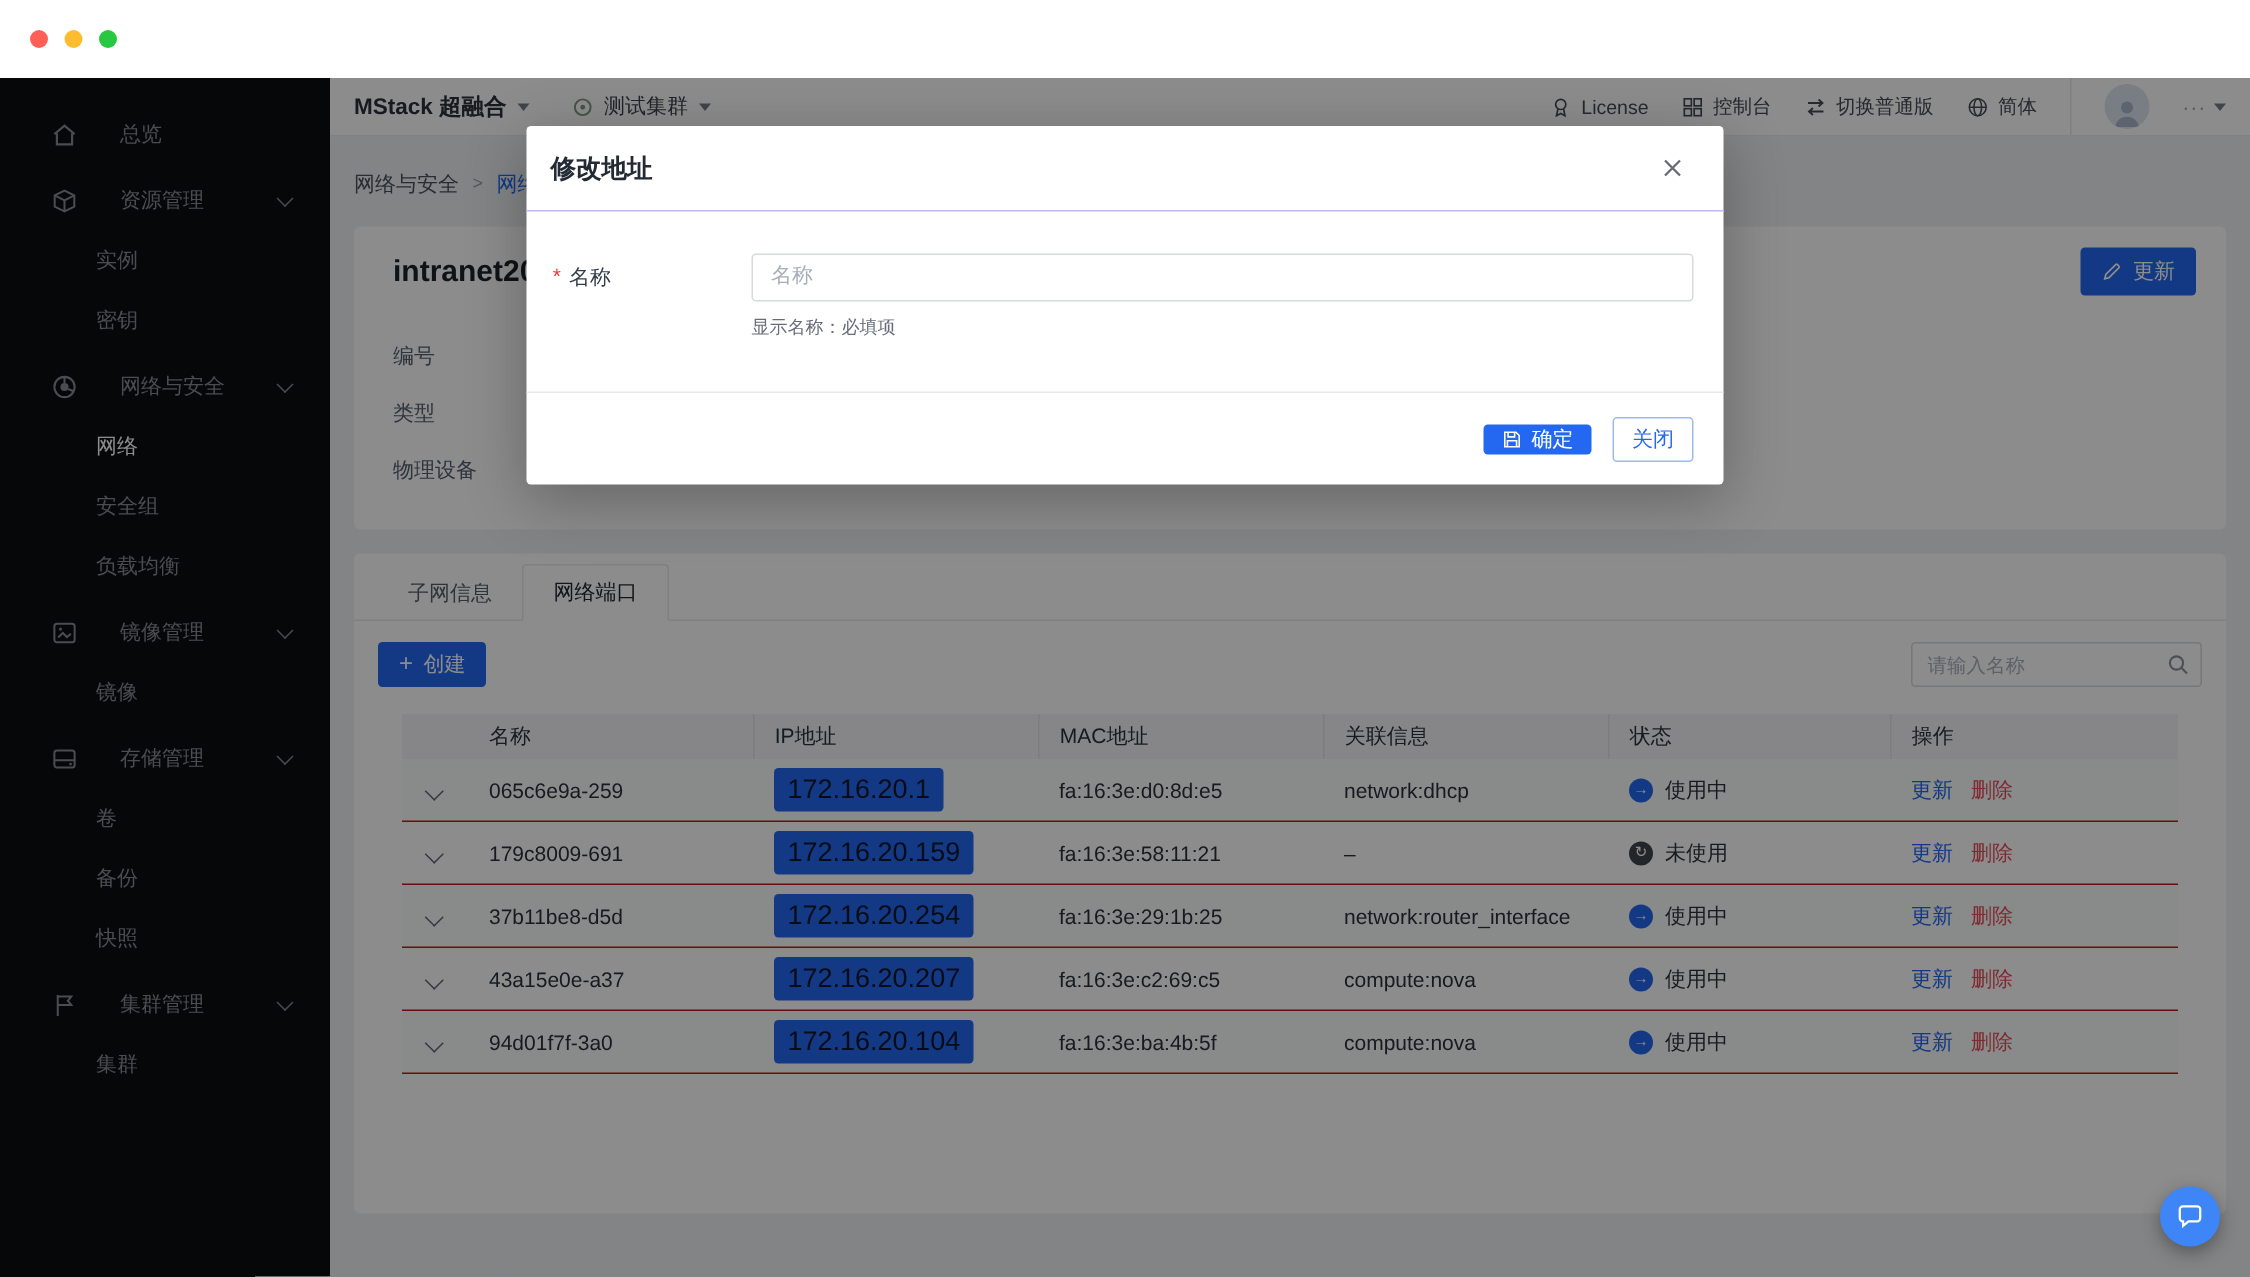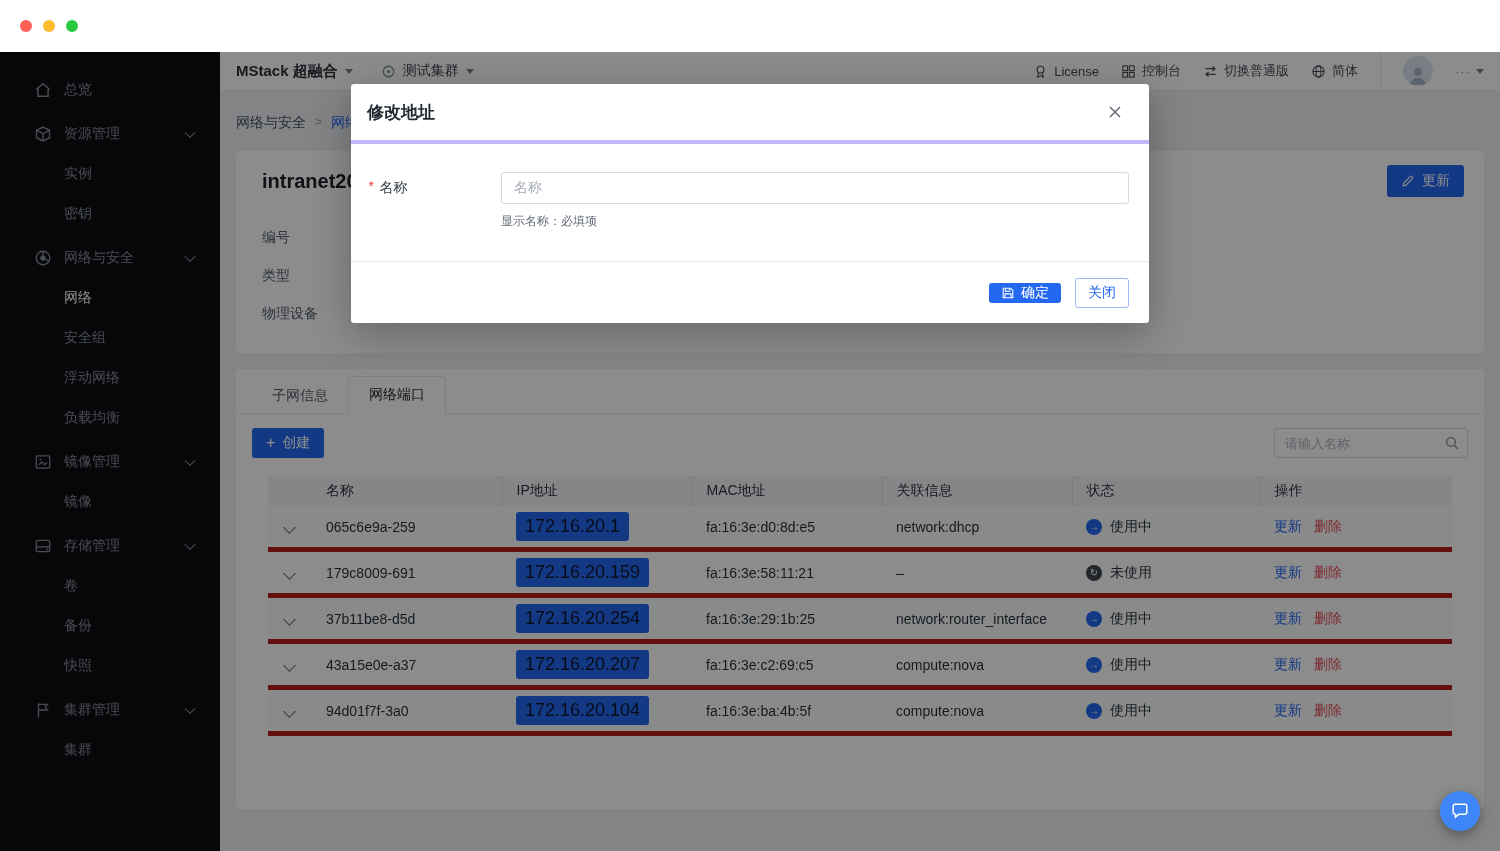--- a/index.html
+++ b/index.html
@@ -13,21 +13,21 @@
   .light.red{background:#ff5f57;}
   .light.yellow{background:#febc2e;}
   .light.green{background:#28c840;}
 
   
   .app{position:absolute;top:52px;left:0;width:1500px;height:799px;display:flex;}
 
   
   .sidebar{width:220px;flex:none;background:#0b0d11;padding-top:18px;color:#868b94;}
   .s-item{height:40px;display:flex;align-items:center;position:relative;font-size:14px;cursor:pointer;}
-  .s-item.top,.s-item.group{padding-left:34px;gap:12px;}
+  .s-item.top,.s-item.group{padding-left:34px;gap:28px;}
   .s-item.group{margin-top:4px;}
   .s-item.child{padding-left:64px;}
   .s-item.active{color:#fff;}
   .s-icon{width:18px;height:18px;display:flex;align-items:center;justify-content:center;}
   .s-icon svg{width:18px;height:18px;}
   .chev{position:absolute;right:26px;top:50%;width:7px;height:7px;border-right:1.5px solid currentColor;border-bottom:1.5px solid currentColor;transform:translateY(-70%) rotate(45deg);}
 
   
   .main{flex:1;background:#eef0f3;display:flex;flex-direction:column;min-width:0;}
   .appheader{height:38px;background:#fff;border-bottom:1px solid #e9ebee;display:flex;align-items:center;padding:0 16px;font-size:13px;color:#454c56;flex:none;}
@@ -66,40 +66,40 @@
   .create-btn .plus{font-size:16px;line-height:1;margin-top:-1px;}
   .search-box{position:relative;width:194px;}
   .search-input{width:100%;height:30px;border:1px solid #d6dae0;border-radius:3px;padding:0 32px 0 10px;font-size:13px;color:#333;outline:none;box-sizing:border-box;font-family:inherit;background:#fff;}
   .search-input::placeholder{color:#aab1bb;}
   .search-icon{position:absolute;right:8px;top:7px;width:16px;height:16px;color:#8b929c;cursor:pointer;}
 
   .ports-table{margin:18px 32px 0;width:calc(100% - 64px);border-collapse:collapse;table-layout:fixed;font-size:14px;color:#2b323b;}
   .ports-table thead th{background:#f4f5f7;height:30px;text-align:left;font-weight:500;color:#2b323b;border-right:1px solid #e2e4e8;padding:0 0 0 14px;font-size:14px;}
   .ports-table thead th.first{padding-left:58px;}
   .ports-table thead th:last-child{border-right:none;}
-  .ports-table tbody td{height:41px;padding:0 0 0 14px;border-bottom:5px solid #b91c1c;}
+  .ports-table tbody td{height:41px;padding:0 0 0 14px;border-bottom:1px solid #b91c1c;}
   .ports-table tbody td.expand{padding:0;text-align:center;}
   .ports-table tbody td.name{padding-left:16px;}
   .ports-table tbody tr:nth-child(odd){background:#fafbfc;}
   .row-chev{display:inline-block;width:8px;height:8px;border-right:1.6px solid #5f6672;border-bottom:1.6px solid #5f6672;transform:rotate(45deg);cursor:pointer;}
   .ip-badge{display:inline-block;background:#2468f2;color:#0f172a;font-size:18px;padding:4px 9px;border-radius:3px;}
   .status{display:flex;align-items:center;gap:8px;}
   .status-dot{width:16px;height:16px;border-radius:50%;display:flex;align-items:center;justify-content:center;color:#fff;font-size:10px;line-height:1;flex:none;}
   .status.in-use .status-dot{background:#2468f2;}
   .status.unused .status-dot{background:#3f454d;}
   .act{margin-right:12px;cursor:pointer;}
   .act.update{color:#2468f2;}
   .act.delete{color:#e34d59;}
 
   
   .dim{position:absolute;left:0;top:52px;width:1500px;height:799px;background:rgba(0,0,0,0.45);z-index:10;}
 
   
   .modal{position:absolute;left:351px;top:84px;width:798px;height:239px;background:#fff;border-radius:3px;z-index:20;box-shadow:0 10px 40px rgba(0,0,0,.28);box-sizing:border-box;}
-  .modal-header{height:56px;display:flex;align-items:center;padding:0 16px;border-bottom:4px solid #c4b5fd;}
+  .modal-header{height:56px;display:flex;align-items:center;padding:0 16px;border-bottom:1px solid #c4b5fd;}
   .modal-title{font-size:17px;font-weight:600;color:#232a33;}
   .modal-close{margin-left:auto;width:24px;height:24px;display:flex;align-items:center;justify-content:center;cursor:pointer;color:#646b75;margin-right:6px;}
   .modal-body{display:flex;padding:28px 20px 0 16px;font-family:Liberation Mono, monospace;}
   .form-label{width:134px;flex:none;font-size:14px;color:#333c49;padding-top:7px;}
   .req{color:#f2383a;margin-right:4px;}
   .form-field{flex:1;min-width:0;}
   .form-input{width:100%;height:32px;border:1px solid #d6dae0;border-radius:3px;padding:0 12px;font-size:14px;color:#333;box-sizing:border-box;outline:none;font-family:inherit;}
   .form-input::placeholder{color:#a7aeb8;}
   .helper{margin-top:9px;font-size:12px;color:#666d78;}
   .modal-footer{position:absolute;left:0;right:0;bottom:0;height:61px;border-top:1px solid #e7e9ec;display:flex;align-items:center;justify-content:flex-end;gap:14px;padding:0 20px;}
@@ -165,23 +165,20 @@
         <span>网络与安全</span>
         <span class="chev"></span>
       </div>
       <div class="s-item child active">
         <span>网络</span>
       </div>
       <div class="s-item child">
         <span>安全组</span>
       </div>
       <div class="s-item child">
-        <span>浮动网络</span>
-      </div>
-      <div class="s-item child">
         <span>负载均衡</span>
       </div>
 
       <div class="s-item group">
         <span class="s-icon">
           <svg viewBox="0 0 16 16" fill="none" stroke="currentColor" stroke-width="1.2">
               <rect x="2" y="2.5" width="12" height="11" rx="1.5"></rect>
               <path d="M4.2 10.6 7 8l2.4 2.4 2.4-2"></path>
               <circle cx="5.6" cy="5.7" r="0.9" fill="currentColor" stroke="none"></circle>
             </svg>

